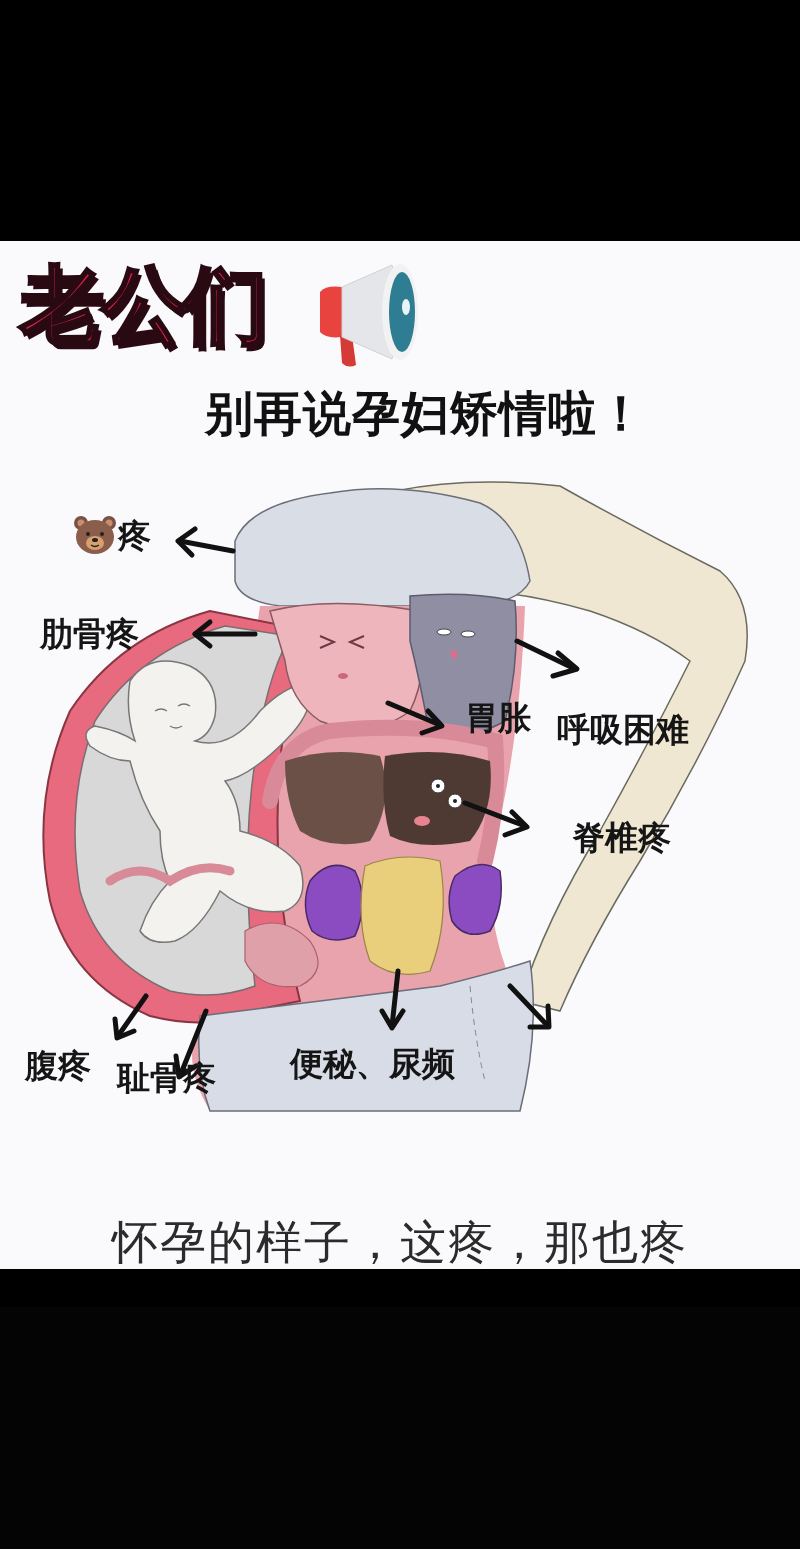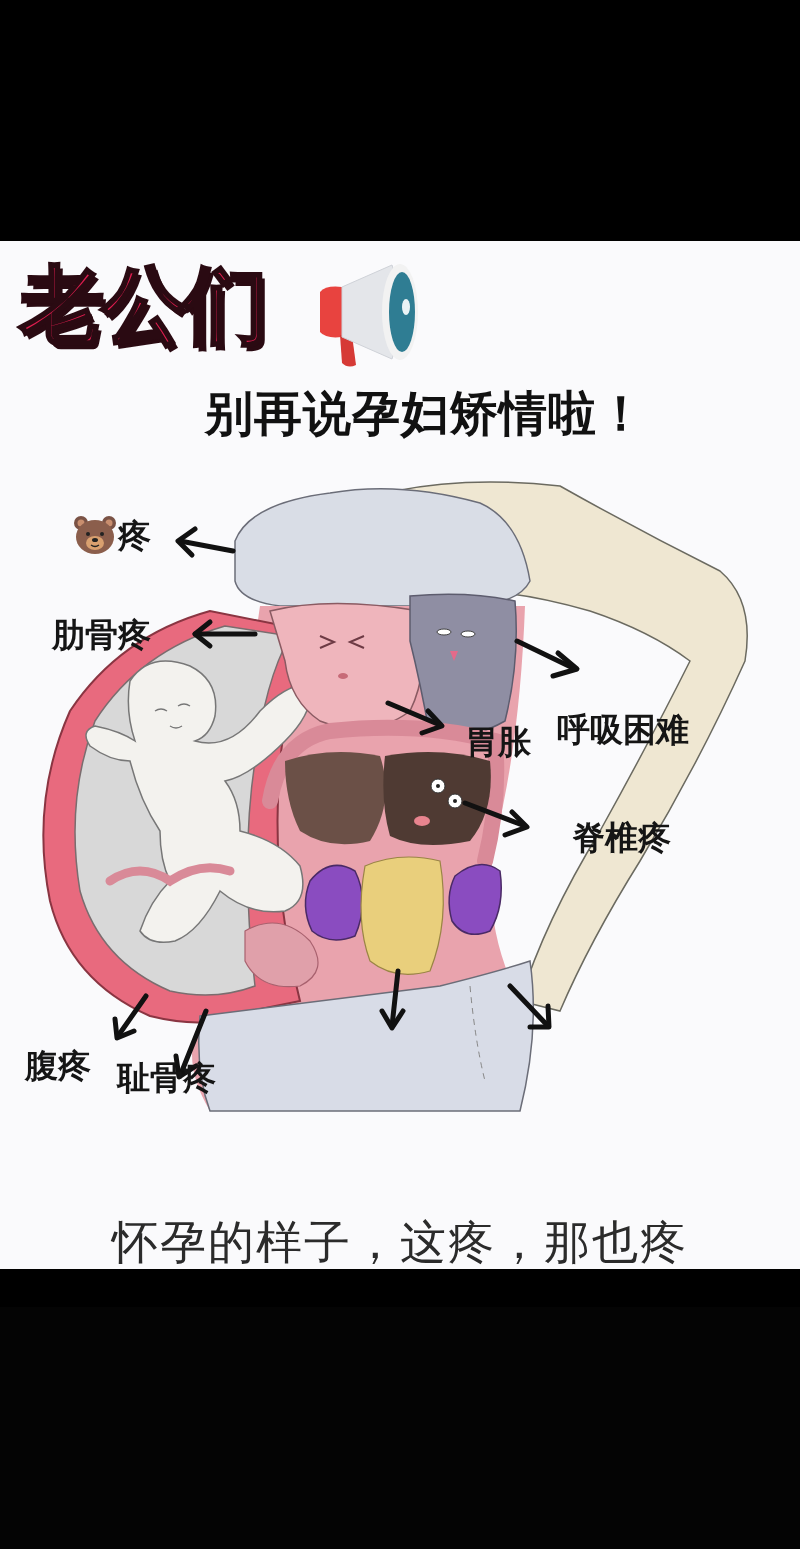--- a/index.html
+++ b/index.html
@@ -123,23 +123,24 @@
           <circle cx="37" cy="9" r="3.5" fill="#c98e6e"></circle>
         <ellipse cx="23" cy="23" rx="19" ry="17" fill="#8b5e4c"></ellipse>
         <ellipse cx="23" cy="29" rx="9" ry="7" fill="#d9a06f"></ellipse>
         <circle cx="16" cy="20" r="2" fill="#222"></circle>
           <circle cx="30" cy="20" r="2" fill="#222"></circle>
         <ellipse cx="23" cy="26" rx="3" ry="2" fill="#222"></ellipse>
         <path d="M19 31 q4 3 8 0" stroke="#222" stroke-width="1.3" fill="none"></path>
       </svg>
     </span><span>疼</span>
   </div>
-  <div class="lbl" style="left:52px; top:377px;">肋骨疼</div>
+  <div class="lbl" style="left:40px; top:377px;font-family:Liberation Serif, serif;">肋骨疼</div>
   <div class="lbl" style="left:557px; top:472px;">呼吸困难</div>
-  <div class="lbl" style="left:465px; top:484px;">胃胀</div>
+  <div class="lbl" style="left:465px; top:460px;">胃胀</div>
   <div class="lbl" style="left:572px; top:580px;text-align:center;">脊椎疼</div>
   <div class="lbl" style="left:25px; top:808px;">腹疼</div>
   <div class="lbl" style="left:117px; top:820px;">耻骨疼</div>
+  <div class="lbl" style="left:290px; top:806px;">便秘、尿频</div>
 
   <div class="caption">怀孕的样子，这疼，那也疼</div>
 </div>
 
 <div class="bar-bottom"></div>
 
 </body></html>

